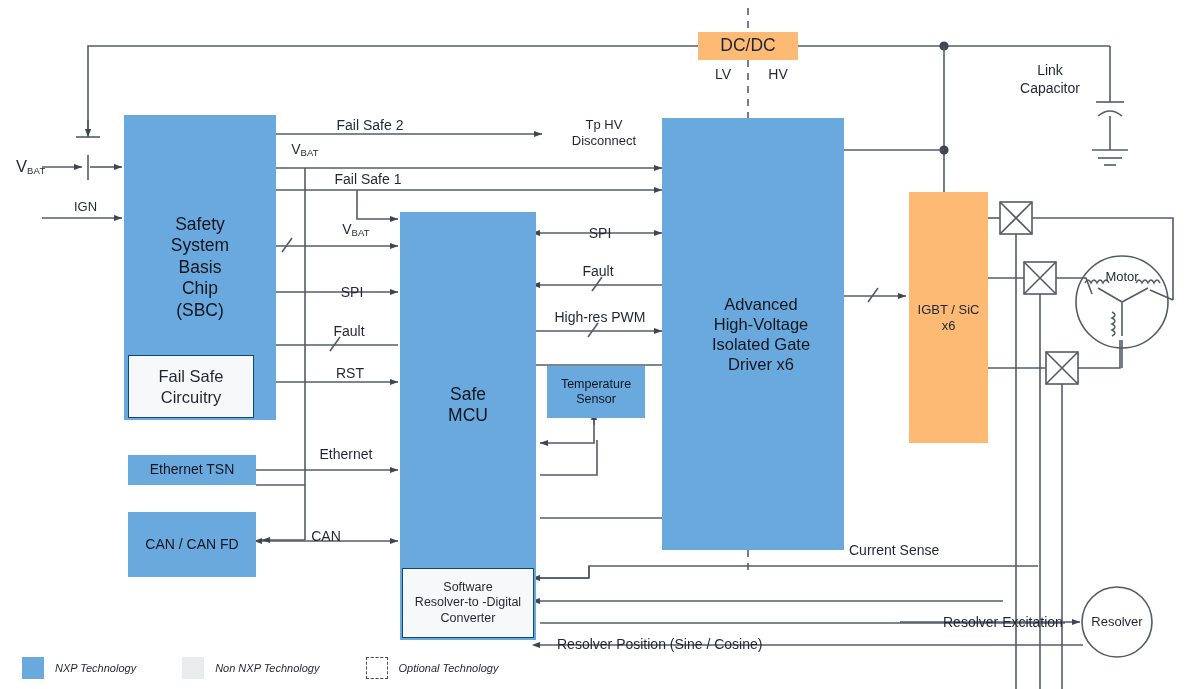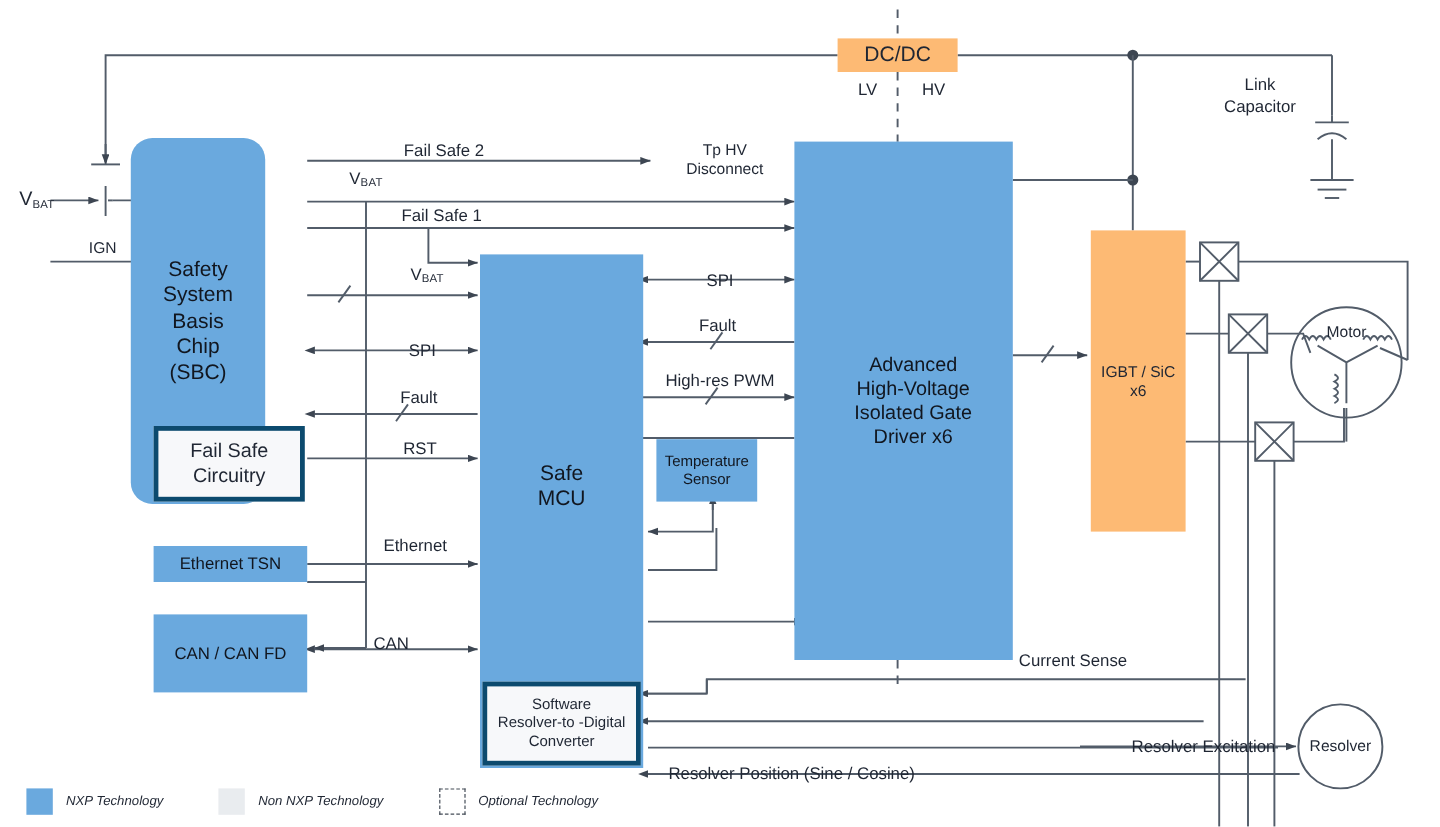--- a/index.html
+++ b/index.html
@@ -2,21 +2,21 @@
 <html><head>
 <meta charset="utf-8">
 <style>
   html,body{margin:0;padding:0;background:#ffffff;}
   body{width:1200px;height:689px;font-family:"Liberation Sans",sans-serif;color:#1f2633;}
   #stage{position:relative;width:1200px;height:689px;overflow:hidden;background:#fff;}
   svg#wires{position:absolute;left:0;top:0;width:1200px;height:689px;}
   .blk{position:absolute;box-sizing:border-box;display:flex;align-items:center;justify-content:center;text-align:center;line-height:1.22;}
   .nxp{background:#6aa9de;color:#11161f;}
   .nonnxp{background:#fdba74;color:#1f2633;}
-  .optional{background:#f7f8fa;border:4px solid #0c4a6e;color:#1f2633;}
+  .optional{background:#f7f8fa;border:1px solid #0c4a6e;color:#1f2633;}
   .lbl{position:absolute;color:#1f2633;white-space:nowrap;}
   .legend{position:absolute;left:22px;top:657px;display:flex;align-items:center;gap:0;font-size:11px;font-style:italic;}
   .lg-item{display:flex;align-items:center;margin-right:46px;}
   .sw{width:22px;height:22px;margin-right:11px;}
   .sw-nxp{background:#6aa9de;}
   .sw-non{background:#e9ecef;}
   .sw-opt{border:1.6px dashed #444c57;background:#fff;box-sizing:border-box;}
   .t12{font-size:12.5px;}
   .t13{font-size:13px;}
   .t14{font-size:14px;}
@@ -156,21 +156,21 @@
         <path d="M1112,312 q6,3 0,6 q6,3 0,6 q6,3 0,6 q6,3 0,6"></path>
       </g>
       <path d="M1173,300 L1150,290"></path>
       <path d="M1122,340 L1122,368"></path>
 
       <circle cx="1117" cy="622" r="35" stroke="#525c69" stroke-width="1.6" fill="none"></circle>
       <path d="M900,622 L1080,622" marker-end="url(#ar)" stroke="#525c69"></path>
     </g>
   </svg>
 
-  <div class="blk nxp t17" style="left:109px;top:115px;width:112px;height:305px;border-radius:18px;">
+  <div class="blk nxp t17" style="left:124px;top:115px;width:152px;height:305px;">
     <div>
       <div>Safety</div>
       <div>System</div>
       <div>Basis</div>
       <div>Chip</div>
       <div>(SBC)</div>
     </div>
   </div>
 
   <div class="blk optional t16" style="left:128px;top:355px;width:126px;height:63px;">
@@ -196,21 +196,21 @@
   </div>
 
   <div class="blk optional t12" style="left:402px;top:568px;width:132px;height:70px;">
     <div>
       <div>Software</div>
       <div>Resolver-to -Digital</div>
       <div>Converter</div>
     </div>
   </div>
 
-  <div class="blk nxp t12" style="left:547px;top:366px;width:84px;height:52px;">
+  <div class="blk nxp t12" style="left:547px;top:366px;width:98px;height:52px;">
     <div>
       <div>Temperature</div>
       <div>Sensor</div>
     </div>
   </div>
 
   <div class="blk nxp t16" style="left:662px;top:118px;width:182px;height:432px;padding-left:16px;">
     <div>
       <div>Advanced</div>
       <div>High-Voltage</div>

